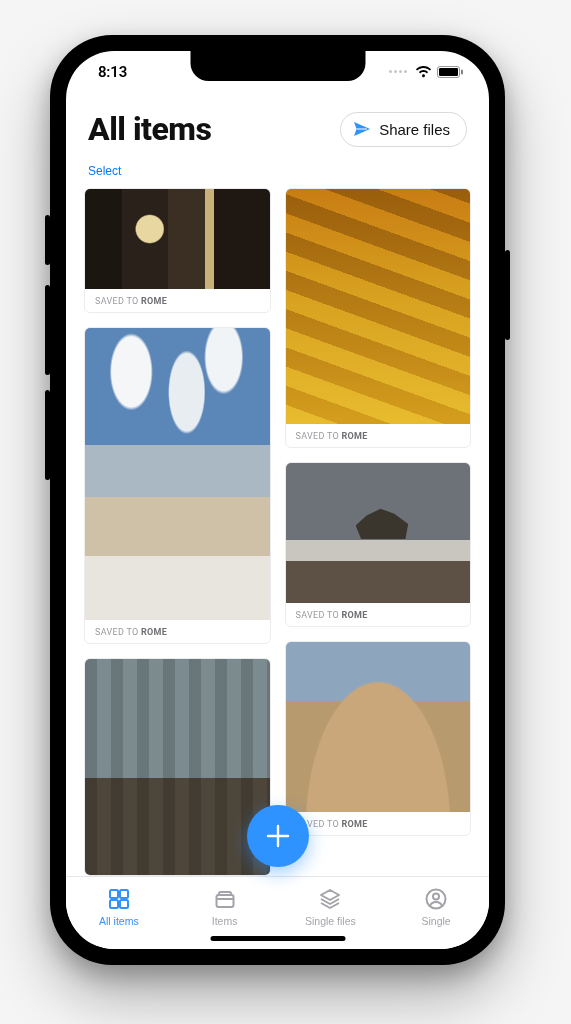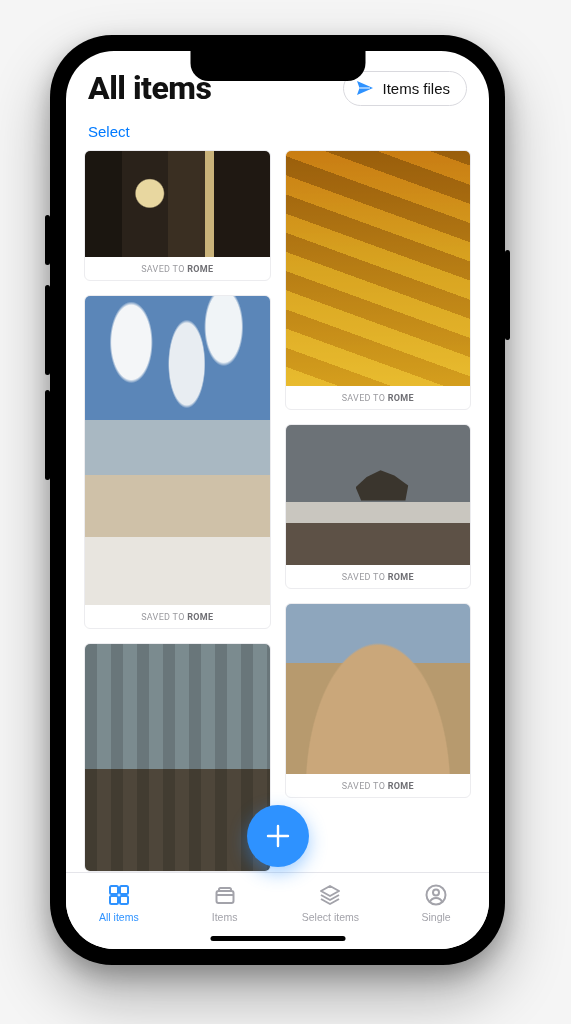--- a/index.html
+++ b/index.html
@@ -74,30 +74,30 @@
     font-size: 15px; font-weight:500; color:#111;
     background:#fff; cursor:pointer;
   }
   .share-btn svg { display:block; }
 
   .subheader {
     padding: 10px 22px 10px 22px;
     display:flex; align-items:center; justify-content:space-between;
     font-size: 14px; color:#8a8a8e;
   }
-  .select-btn { color:#007aff; font-size:15px; font-weight:400; background:none; border:none; cursor:pointer; }
+  .select-btn { color:#007aff; font-size:12px; font-weight:400; background:none; border:none; cursor:pointer; }
 
   
   .content {
     flex:1 1 auto;
     overflow:hidden;
     padding: 0 18px;
     display:flex; gap:14px;
   }
-  .col { flex:1 1 0; display:flex; flex-direction:column; gap:14px;text-align:center; }
+  .col { flex:1 1 0; display:flex; flex-direction:column; gap:14px; }
 
   .card {
     border:1px solid #ececef;
     border-radius:6px;
     overflow:hidden;
     background:#fff;
     display:flex; flex-direction:column;
   }
   .photo { width:100%; position:relative; }
   .caption {
@@ -168,31 +168,54 @@
 </head>
 <body>
 
 <div class="stage">
   <div class="phone">
     <span class="side-btn-1"></span>
     <span class="side-btn-2"></span>
     <div class="screen">
       <div class="notch"></div>
 
+      <div class="status-bar">
+        <div class="status-time">8:13</div>
+        <div class="status-right">
+          <span class="dots">
+              <span></span>
+              <span></span>
+              <span></span>
+              <span></span>
+            </span>
+          <span class="wifi">
+            <svg width="17" height="12" viewBox="0 0 17 12">
+                <path d="M8.5 11.2c.8 0 1.5-.7 1.5-1.5S9.3 8.2 8.5 8.2 7 8.9 7 9.7s.7 1.5 1.5 1.5zm-3.4-3.8c1-.9 2.1-1.4 3.4-1.4s2.4.5 3.4 1.4l1.2-1.3C11.8 4.8 10.2 4.1 8.5 4.1S5.2 4.8 3.9 6.1l1.2 1.3zM.9 3.3l1.2 1.3C3.9 3 6.1 2 8.5 2s4.6 1 6.4 2.6l1.2-1.3C14 1.2 11.4 0 8.5 0S3 1.2.9 3.3z" fill="#000"></path>
+              </svg>
+          </span>
+          <span class="battery">
+            <svg width="26" height="12" viewBox="0 0 26 12">
+                <rect x="0.5" y="0.5" width="22" height="11" rx="2.5" fill="none" stroke="#000" stroke-opacity="0.4"></rect>
+                <rect x="2" y="2" width="19" height="8" rx="1.3" fill="#000"></rect>
+                <rect x="24" y="3.5" width="2" height="5" rx="1" fill="#000" fill-opacity="0.5"></rect>
+              </svg>
+          </span>
+        </div>
+      </div>
 
       <div class="header">
         <h1 class="page-title">All items</h1>
         <button class="share-btn">
           <span>
             <svg width="18" height="16" viewBox="0 0 18 16">
                 <path d="M1 1l16 7L1 15l2.5-7L1 1z" fill="#2e92ff"></path>
                 <path d="M3.5 8H14" stroke="#fff" stroke-width="1.2"></path>
               </svg>
           </span>
-          <span>Items files</span>
+          <span>Share files</span>
         </button>
       </div>
 
       <div class="subheader">
         <button class="select-btn">Select</button>
       </div>
 
       <div class="content">
         <div class="col">
 
@@ -260,21 +283,21 @@
           </span>
           <span>Items</span>
         </button>
         <button class="tab">
           <span>
             <svg width="24" height="24" viewBox="0 0 24 24">
                 <path d="M12 3l9 5-9 5-9-5 9-5z" fill="none" stroke="#a3a3aa" stroke-width="2" stroke-linejoin="round"></path>
                 <path d="M3 12l9 5 9-5M3 16l9 5 9-5" fill="none" stroke="#a3a3aa" stroke-width="2" stroke-linejoin="round"></path>
               </svg>
           </span>
-          <span>Select items</span>
+          <span>Single files</span>
         </button>
         <button class="tab">
           <span>
             <svg width="24" height="24" viewBox="0 0 24 24">
                 <circle cx="12" cy="12" r="9.5" fill="none" stroke="#a3a3aa" stroke-width="2"></circle>
                 <circle cx="12" cy="9.5" r="3" fill="none" stroke="#a3a3aa" stroke-width="2"></circle>
                 <path d="M5.8 19.2c1-2.8 3.6-4.2 6.2-4.2s5.2 1.4 6.2 4.2" fill="none" stroke="#a3a3aa" stroke-width="2"></path>
               </svg>
           </span>
           <span>Single</span>

